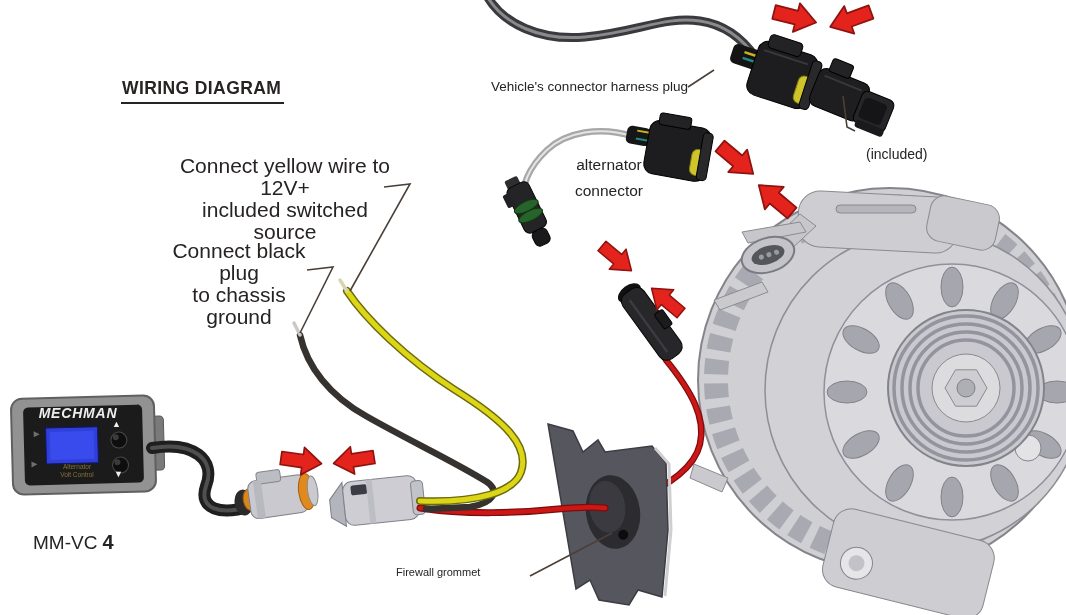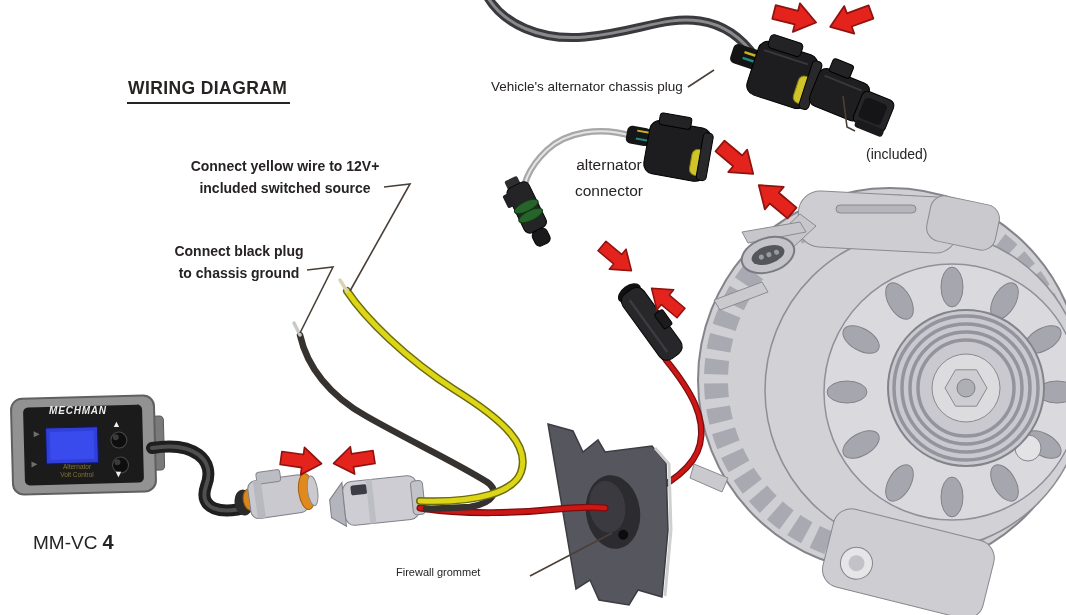--- a/index.html
+++ b/index.html
@@ -2,33 +2,33 @@
 <html><head>
 <meta charset="utf-8">
 <style>
   html,body{margin:0;padding:0;background:#ffffff;}
   #stage{
     position:relative;width:1066px;height:615px;background:#ffffff;overflow:hidden;
     font-family:"Liberation Sans", sans-serif;color:#262322;
   }
   #art{position:absolute;left:0;top:0;width:1066px;height:615px;}
   .lbl{position:absolute;white-space:nowrap;color:#262322;}
-  .title{left:127px;top:78px;font-size:17.5px;font-weight:bold;letter-spacing:.4px;
+  .title{left:121px;top:78px;font-size:17.5px;font-weight:bold;letter-spacing:.4px;
          border-bottom:2px solid #262322;padding:0 3px 3px 1px;}
-  .instr{font-size:14px;line-height:22px;text-align:center;white-space:normal;font-weight:bold;}
+  .instr{font-size:21px;line-height:22px;text-align:center;white-space:normal;}
   .yellow-instr{left:176px;top:155px;width:218px;}
   .black-instr{left:160px;top:240px;width:158px;}
   .harness{left:491px;top:79px;font-size:13.5px;}
   .p104{left:854px;top:120px;font-size:20px;}
   .included{left:866px;top:146px;font-size:14px;font-weight:normal;}
   .vc1{left:556px;top:152px;width:106px;font-size:15.5px;line-height:26px;text-align:center;white-space:normal;}
   .mmvc4{left:33px;top:503px;font-size:19px;margin-top:28px;}
   .mmvc4 .num{font-weight:bold;font-size:20px;margin-left:5px;}
   .grommet-lbl{left:396px;top:566px;font-size:11px;}
-  .brand{left:36px;top:405px;width:84px;text-align:center;font-size:10px;font-weight:bold;
+  .brand{left:36px;top:405px;width:84px;text-align:center;font-size:14px;font-weight:bold;
          font-style:italic;color:#ededed;letter-spacing:.8px;}
   .lcd-caption{left:40px;top:463px;width:74px;text-align:center;font-size:6.5px;line-height:7.5px;
          color:#d6b24a;opacity:.55;filter:blur(.5px);white-space:normal;}
   .tri{position:absolute;font-size:9px;color:#f2f2f2;line-height:9px;}
   .tri-up{left:112px;top:420px;}
   .tri-down{left:114px;top:470px;}
 </style>
 </head>
 <body>
 
@@ -234,21 +234,21 @@
   <div class="lbl instr yellow-instr">
     <div>Connect yellow wire to 12V+</div>
     <div>included switched source</div>
   </div>
 
   <div class="lbl instr black-instr">
     <div>Connect black plug</div>
     <div>to chassis ground</div>
   </div>
 
-  <div class="lbl harness">Vehicle's alternator chassis plug</div>
+  <div class="lbl harness">Vehicle's connector harness plug</div>
 
   <div class="lbl included">(included)</div>
 
   <div class="lbl vc1">
     <div>alternator</div>
     <div>connector</div>
   </div>
 
   <div class="lbl mmvc4">
     <span>MM-VC</span><span class="num">4</span>

